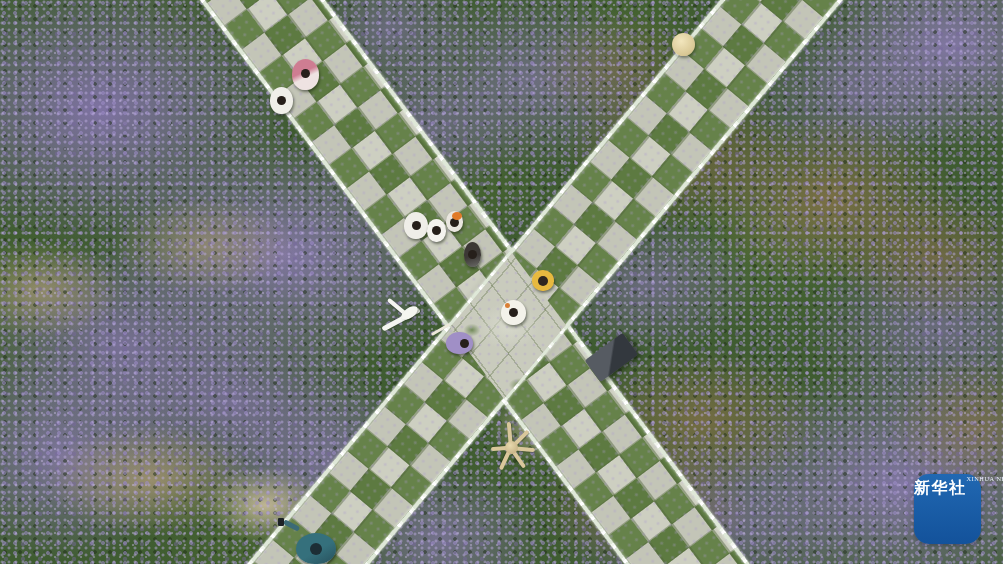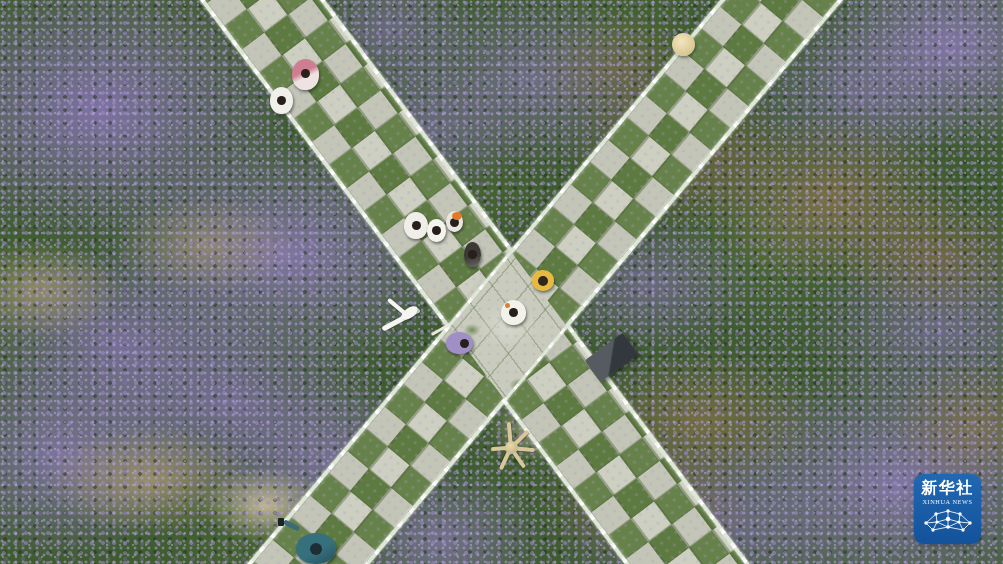--- a/index.html
+++ b/index.html
@@ -123,22 +123,22 @@
   .p9{left:446px;top:332px;width:27px;height:22px;background:#a08fc6;}
   .p9::after{left:68%;}
   .p10{left:296px;top:533px;width:40px;height:31px;background:linear-gradient(150deg,#35707c 55%,#27505c);}
   .p10::after{width:12px;height:12px;margin-left:-6px;background:#1d2e35;}
   .fleck{position:absolute;z-index:7;border-radius:50%;}
   .fo1{left:452px;top:212px;width:10px;height:8px;background:#e07a28;}
   .fo2{left:505px;top:303px;width:5px;height:5px;background:#d97f35;}
 
   
   .logo{position:absolute;left:914px;top:474px;width:67px;height:70px;z-index:10;
-    border-radius:9px;background:linear-gradient(180deg,#2168b2,#13529b);
-    box-shadow:0 1px 4px rgba(10,20,40,.4);display:flex;flex-direction:column;align-items:center;}
+    border-radius:15px;background:linear-gradient(180deg,#2168b2,#13529b);
+    box-shadow:0 1px 4px rgba(10,20,40,.4);display:flex;flex-direction:row;}
   .logo-cn{margin-top:5px;color:#fff;font-weight:bold;font-size:16px;line-height:1.1;
     letter-spacing:1.5px;font-family:"Liberation Sans",sans-serif;white-space:nowrap;}
   .logo-en{margin-top:1px;color:#e9f1fa;font-size:6.3px;letter-spacing:.55px;
     font-family:"Liberation Serif",serif;white-space:nowrap;}
   .logo-net{margin-top:3px;}
 </style>
 </head>
 <body>
 
 <div class="scene">

